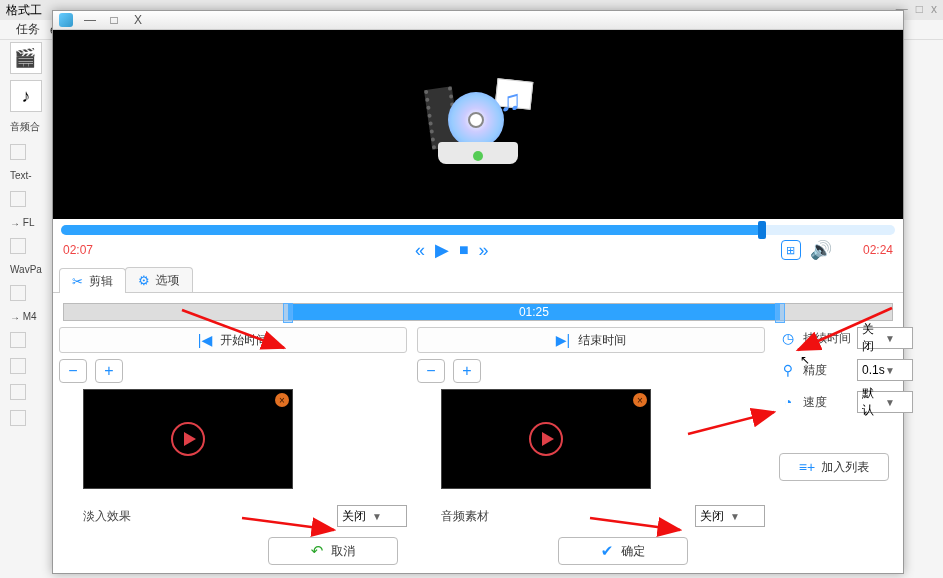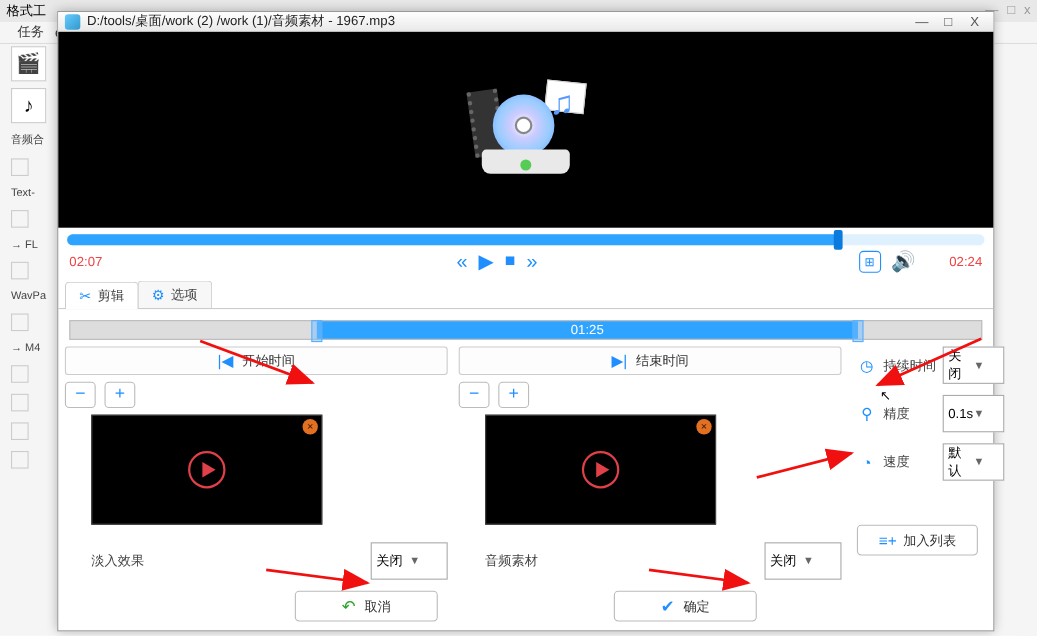--- a/index.html
+++ b/index.html
@@ -72,21 +72,21 @@
 .num-row { display:flex; gap:8px; align-items:center; margin-bottom:6px;}
 .sqbtn { width:28px; height:24px; border:1px solid #bbb; border-radius:4px; display:flex; align-items:center; justify-content:center; color:#1f8fff; font-size:16px; background:#fff;}
 .numbox { flex:1; height:24px; border:1px solid #bbb; border-radius:3px; display:flex; align-items:center; justify-content:center; background:#fff; color:#333;}
 .thumb { width: 210px; height: 100px; background:#000; border:1px solid #444; position:relative; margin-left: 24px; display:flex; align-items:center; justify-content:center;}
 .thumb .close { position:absolute; top:3px; right:3px; width:14px; height:14px; background:#e27022; border-radius:50%; color:#3a1800; display:flex; align-items:center; justify-content:center; font-size:10px; }
 .playcir { width:34px; height:34px; border:2px solid #e04048; border-radius:50%; display:flex; align-items:center; justify-content:center; }
 .playcir:before { content:''; border-left:12px solid #e04048; border-top:7px solid transparent; border-bottom:7px solid transparent; margin-left:3px;}
 
 .eff-row { display:flex; align-items:center; gap:8px; margin-top: 16px; padding-left: 24px;}
 .eff-row .lbl { flex: 0 0 60px; color:#444; }
-.combo { width: 70px; height:22px; border:1px solid #aaa; display:flex; align-items:center; padding:16px 4px; background:#fff; }
+.combo { width: 70px; height:22px; border:1px solid #aaa; display:flex; align-items:center; padding:4px 4px; background:#fff; }
 .combo span { flex:1; }
 .combo .ar { color:#666; font-size:10px; }
 
 .set-row { display:flex; align-items:center; gap:6px; margin-bottom: 10px;}
 .set-row .si { width:18px; color:#1f8fff; text-align:center; font-size:14px;}
 .set-row .sl { width:48px; color:#444; }
 .addlist { width: 110px; height:28px; border:1px solid #bbb; border-radius:4px; display:flex; align-items:center; justify-content:center; gap:6px; color:#333; background:#fff; margin-top:40px;}
 .addlist .pi { color:#1f8fff; font-size:14px; }
 
 
@@ -128,21 +128,20 @@
     <div class="side-ic"></div>
     <div class="side-ic"></div>
     <div class="side-ic"></div>
     <div class="side-ic"></div>
   </div>
 </div>
 
 <div class="editor">
   <div class="titlebar">
     <div class="ico"></div>
-    <div class="ttl">D:/tools/桌面/work (2) /work (1)/音频素材 - 1967.mp3</div>
     <div class="wc">
       <div>—</div>
       <div>□</div>
       <div>X</div>
     </div>
   </div>
 
   <div class="preview">
     <div class="media-ph">
       <div class="card"></div>

